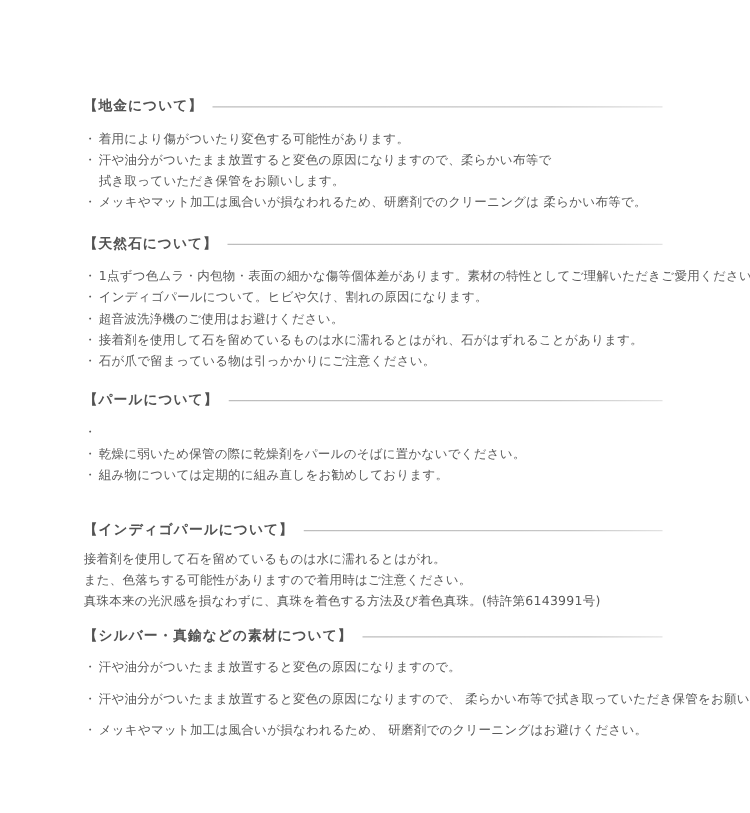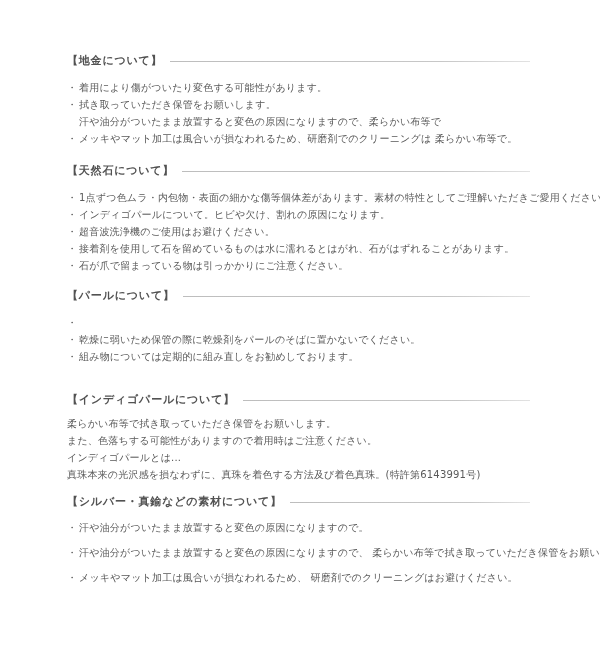--- a/index.html
+++ b/index.html
@@ -7,21 +7,21 @@
     padding: 0;
     width: 600px;
     height: 650px;
     background: #ffffff;
     overflow: hidden;
     font-family: "DejaVu Sans", "Liberation Sans", sans-serif;
   }
   .page {
     position: absolute;
     left: 67px;
-    top: 54px;
+    top: 78px;
     width: 521px;
     color: #595959;
   }
   section { margin: 0 0 16px 0; }
   section.s1 { margin-bottom: 17px; }
   section.s2 { margin-bottom: 15px; }
   section.s3 { margin-bottom: 28px; }
   section.s4 { margin-bottom: 12px; }
   section.s5 { margin-bottom: 0; }
 
@@ -88,22 +88,22 @@
     <ul class="notes">
       <li class="item">
         <span class="bullet">・</span>
         <div class="txt">
             <div class="line">着用により傷がついたり変色する可能性があります。</div>
           </div>
       </li>
       <li class="item">
         <span class="bullet">・</span>
         <div class="txt">
+          <div class="line">汗や油分がついたまま放置すると変色の原因になりますので、柔らかい布等で</div>
           <div class="line">拭き取っていただき保管をお願いします。</div>
-          <div class="line">汗や油分がついたまま放置すると変色の原因になりますので、柔らかい布等で</div>
         </div>
       </li>
       <li class="item">
         <span class="bullet">・</span>
         <div class="txt">
             <div class="line">メッキやマット加工は風合いが損なわれるため、研磨剤でのクリーニングは 柔らかい布等で。</div>
           </div>
       </li>
     </ul>
   </section>
@@ -172,23 +172,22 @@
       </li>
     </ul>
   </section>
 
   <section class="s4">
     <div class="sec-head">
       <h2 class="sec-title">【インディゴパールについて】</h2>
       <div class="rule"></div>
     </div>
     <div class="para">
-      <div class="line">柔らかい布等で拭き取っていただき保管をお願いします。</div>
+      <div class="line">接着剤を使用して石を留めているものは水に濡れるとはがれ。</div>
       <div class="line">また、色落ちする可能性がありますので着用時はご注意ください。</div>
-      <div class="line">インディゴパールとは...</div>
       <div class="line">真珠本来の光沢感を損なわずに、真珠を着色する方法及び着色真珠。(特許第6143991号)</div>
     </div>
   </section>
 
   <section class="s5">
     <div class="sec-head">
       <h2 class="sec-title">【シルバー・真鍮などの素材について】</h2>
       <div class="rule"></div>
     </div>
     <ul class="notes">

